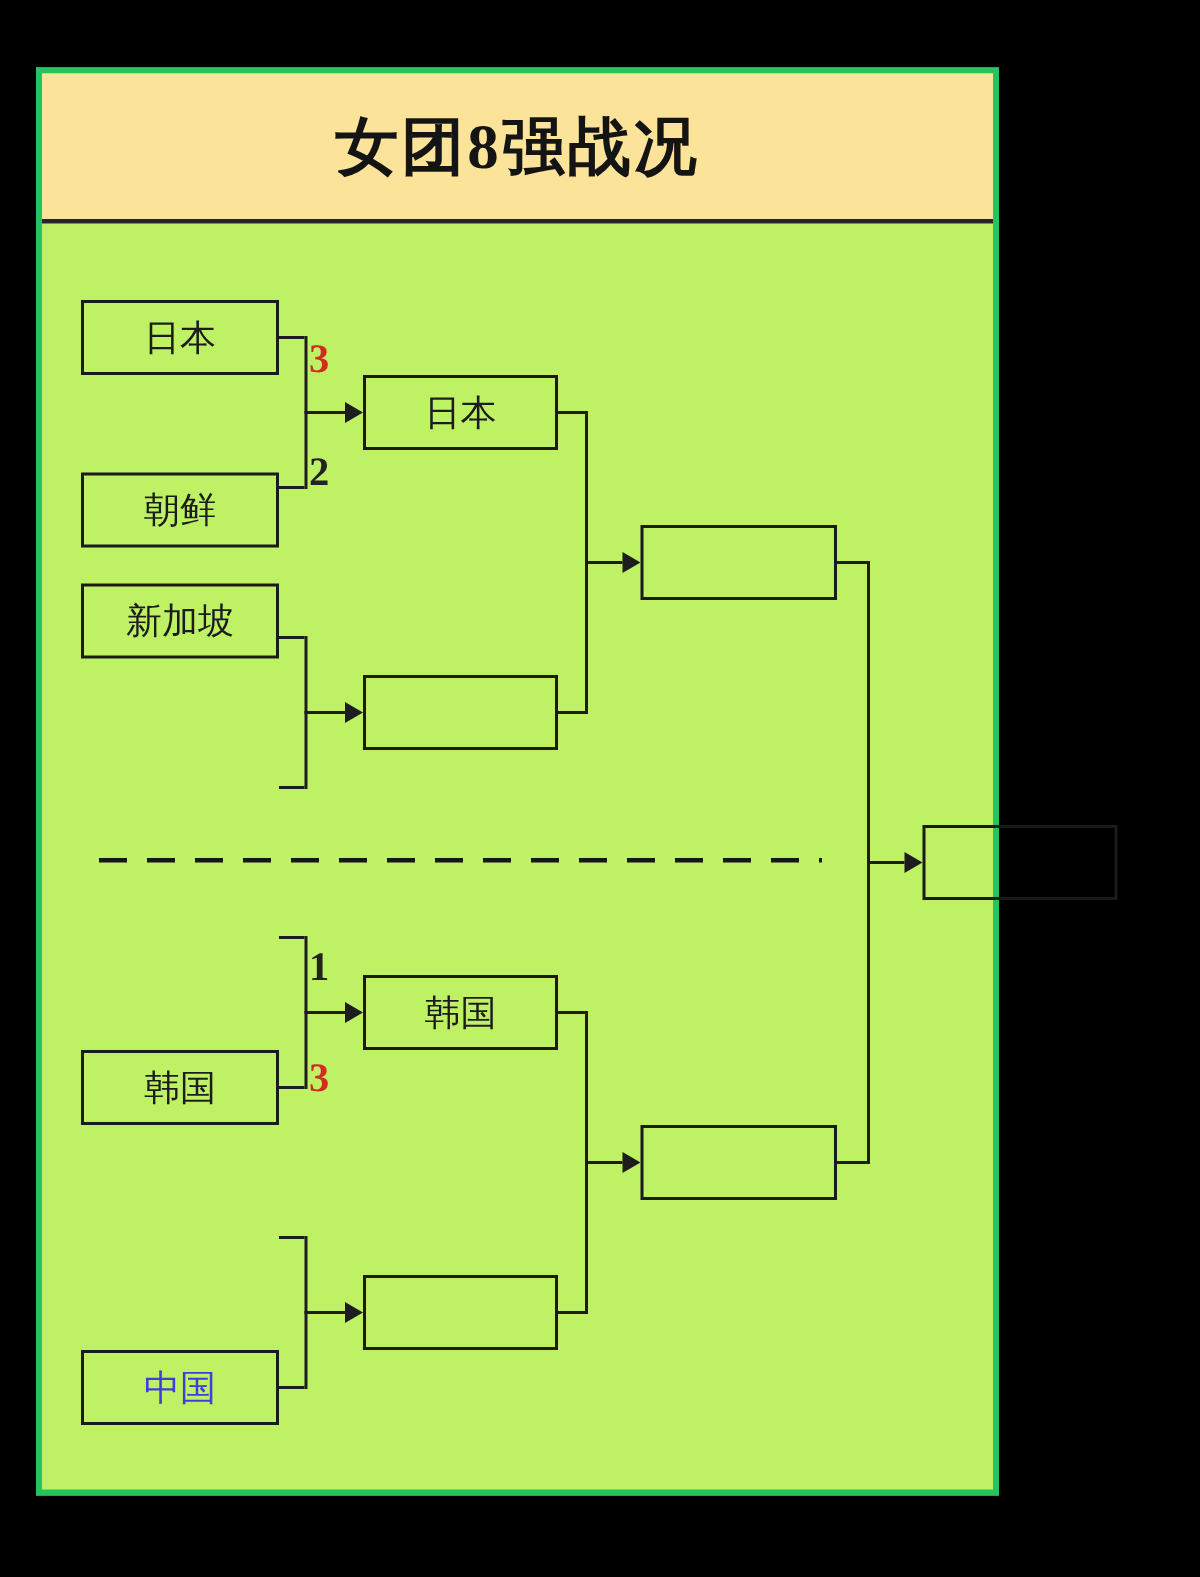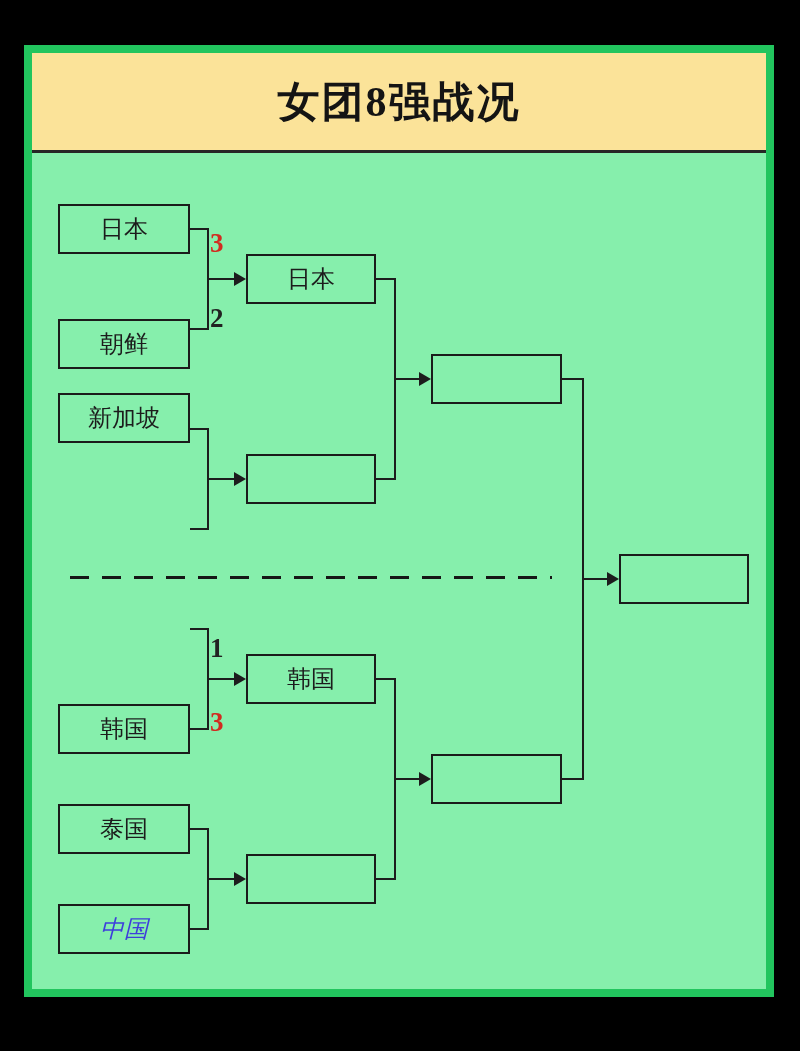--- a/index.html
+++ b/index.html
@@ -5,24 +5,24 @@
   html, body {
     margin: 0; padding: 0;
     width: 800px; height: 1051px;
     background: #000000;
     font-family: "Liberation Serif", "DejaVu Serif", serif;
     overflow: hidden;
   }
   .card {
     position: absolute;
     left: 24px; top: 45px;
-    width: 750px; height: 952px;
+    width: 642px; height: 952px;
     box-sizing: border-box;
-    border: 8px solid #22c55e;
-    background: #86efac;
+    border: 4px solid #22c55e;
+    background: #bef264;
   }
   .header {
     position: absolute;
     left: 0; top: 0; right: 0;
     height: 100px;
     box-sizing: border-box;
     background: #fbe399;
     border-bottom: 3px solid #262626;
     display: flex;
     align-items: center;
@@ -44,21 +44,21 @@
     align-items: center;
     justify-content: center;
     font-size: 24px;
     color: #1c1c1c;
     background: transparent;
   }
   .r1  { left: 26px;  width: 132px; }
   .r2  { left: 214px; width: 130px; }
   .sf  { left: 399px; width: 131px; }
   .fin { left: 587px; width: 130px; }
-  .team-blue { color: #3e3edc; font-style: italic; }
+  .team-blue { color: #3e3edc; }
   
   .hline, .vline {
     position: absolute;
     background: #1d1d1d;
   }
   .hline { height: 2px; }
   .vline { width: 2px; }
   .arrowhead {
     position: absolute;
     width: 0; height: 0;
@@ -89,21 +89,20 @@
 <div class="card">
 
   <div class="header">
     <div class="title">女团8强战况</div>
   </div>
 
   <div class="tbox r1" style="top:151px">日本</div>
   <div class="tbox r1" style="top:266px">朝鲜</div>
   <div class="tbox r1" style="top:340px">新加坡</div>
   <div class="tbox r1" style="top:651px">韩国</div>
-  <div class="tbox r1" style="top:751px">泰国</div>
   <div class="tbox r1 team-blue" style="top:851px">中国</div>
 
   <div class="score score-red" style="top:176px">3</div>
   <div class="score score-black" style="top:251px">2</div>
   <div class="score score-black" style="top:581px">1</div>
   <div class="score score-red" style="top:655px">3</div>
 
   <div class="tbox r2" style="top:201px">日本</div>
   <div class="tbox r2" style="top:401px"></div>
   <div class="tbox r2" style="top:601px">韩国</div>

